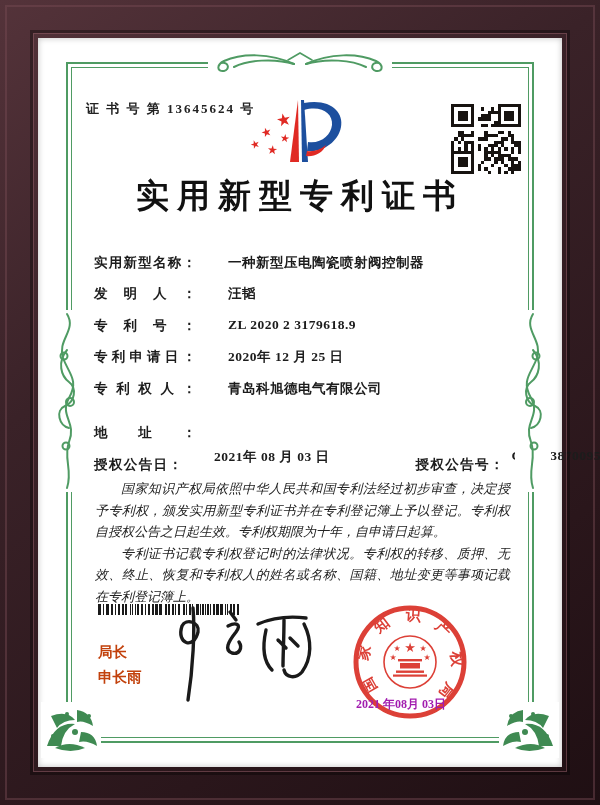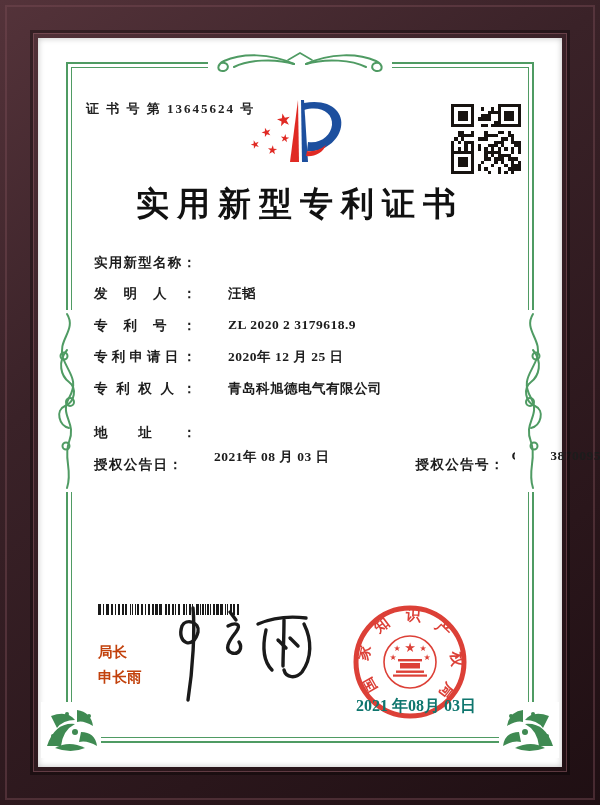--- a/index.html
+++ b/index.html
@@ -20,37 +20,37 @@
   .orn-top { left:50%; transform:translateX(-50%); top:10px; width:184px; height:30px; }
   .orn-left { left:11px; top:272px; width:36px; height:182px; }
   .orn-right { right:11px; top:272px; width:36px; height:182px; }
   .orn-bl { left:3px; top:664px; width:60px; height:56px; }
   .orn-br { right:3px; top:664px; width:60px; height:56px; }
   .flip { transform:scaleX(-1); }
 
   .cert-no { position:absolute; left:48px; top:62px; font-size:13px; letter-spacing:2px; color:#222; font-weight:600; }
   .logo { position:absolute; left:202px; top:52px; width:116px; height:88px; }
   .qr { position:absolute; left:413px; top:66px; width:70px; height:70px; }
-  .title { position:absolute; left:0; right:0; top:144px; text-align:center; font-size:33px; font-weight:700; letter-spacing:8px; color:#111; }
+  .title { position:absolute; left:0; right:0; top:136px; text-align:center; font-size:33px; font-weight:700; letter-spacing:8px; color:#111; }
 
   .fields { position:absolute; left:56px; right:50px; top:0; }
   .frow { position:absolute; left:0; right:0; display:flex; font-size:13.5px; font-weight:600; color:#1c1c1c; white-space:nowrap;gap:24px; }
   .flabel { display:inline-block; width:102px; text-align:justify; text-align-last:justify; flex:none; }
   .fvalue { margin-left:8px; letter-spacing:.5px; }
   .grant2 { margin-left:62px; display:flex; }
   .glabel { display:inline-block; width:88px; text-align:justify; text-align-last:justify; flex:none;margin-top:8px; }
 
   .body-text { position:absolute; left:57px; right:52px; top:440px; font-size:13px; line-height:21.5px; color:#222; text-align:justify; font-style:italic; font-weight:500; }
   .body-text p { text-indent:2em; }
 
   .barcode { position:absolute; left:60px; top:566px; width:142px; height:11px; }
   .officer { position:absolute; left:60px; top:602px; font-family:"Liberation Sans", sans-serif; font-size:14.5px; font-weight:700; color:#c2410c; line-height:25px; }
   .signature { position:absolute; left:128px; top:558px; width:170px; height:118px; }
   .seal { position:absolute; left:314px; top:566px; width:120px; height:120px; opacity:.88; }
-  .seal-date { position:absolute; left:318px; top:658px; width:130px; font-size:16px; font-weight:600; color:#0f766e; z-index:5; white-space:nowrap; }
+  .seal-date { position:absolute; left:318px; top:658px; width:130px; font-size:12px; font-weight:600; color:#a21caf; z-index:5; white-space:nowrap; }
   svg { display:block; }
 </style>
 </head>
 <body>
 
 <div class="frame">
   <div class="paper">
 
     <div class="green-border"></div>
 
@@ -358,20 +358,21 @@
           <rect x="16" y="20" width="1" height="1" fill="#171310"></rect>
           <rect x="18" y="20" width="1" height="1" fill="#171310"></rect>
         </svg>
     </div>
 
     <div class="title">实用新型专利证书</div>
 
     <div class="fields">
       <div class="frow" style="top:216px">
         <span class="flabel">实用新型名称：</span>
+        <span class="fvalue">一种新型压电陶瓷喷射阀控制器</span>
       </div>
       <div class="frow" style="top:247px">
         <span class="flabel">发明人：</span>
         <span class="fvalue">汪韬</span>
       </div>
       <div class="frow" style="top:279px">
         <span class="flabel">专利号：</span>
         <span class="fvalue">ZL 2020 2 3179618.9</span>
       </div>
       <div class="frow" style="top:310px">
@@ -388,20 +389,24 @@
       <div class="frow" style="top:410px">
         <span class="glabel">授权公告日：</span>
         <span class="fvalue">2021年 08 月 03 日</span>
         <span class="grant2">
           <span class="glabel">授权公告号：</span>
           <span class="fvalue">CN 213870095 U</span>
         </span>
       </div>
     </div>
 
+    <div class="body-text">
+      <p>国家知识产权局依照中华人民共和国专利法经过初步审查，决定授予专利权，颁发实用新型专利证书并在专利登记簿上予以登记。专利权自授权公告之日起生效。专利权期限为十年，自申请日起算。</p>
+      <p>专利证书记载专利权登记时的法律状况。专利权的转移、质押、无效、终止、恢复和专利权人的姓名或名称、国籍、地址变更等事项记载在专利登记簿上。</p>
+    </div>
 
     <div class="barcode">
       <svg id="barcode-svg" width="142" height="11">
           <rect x="0" y="0" width="3" height="11" fill="#1a1a1a"></rect>
           <rect x="5" y="0" width="1" height="11" fill="#1a1a1a"></rect>
           <rect x="8" y="0" width="3" height="11" fill="#1a1a1a"></rect>
           <rect x="13" y="0" width="2" height="11" fill="#1a1a1a"></rect>
           <rect x="17" y="0" width="1" height="11" fill="#1a1a1a"></rect>
           <rect x="20" y="0" width="2" height="11" fill="#1a1a1a"></rect>
           <rect x="24" y="0" width="2" height="11" fill="#1a1a1a"></rect>

